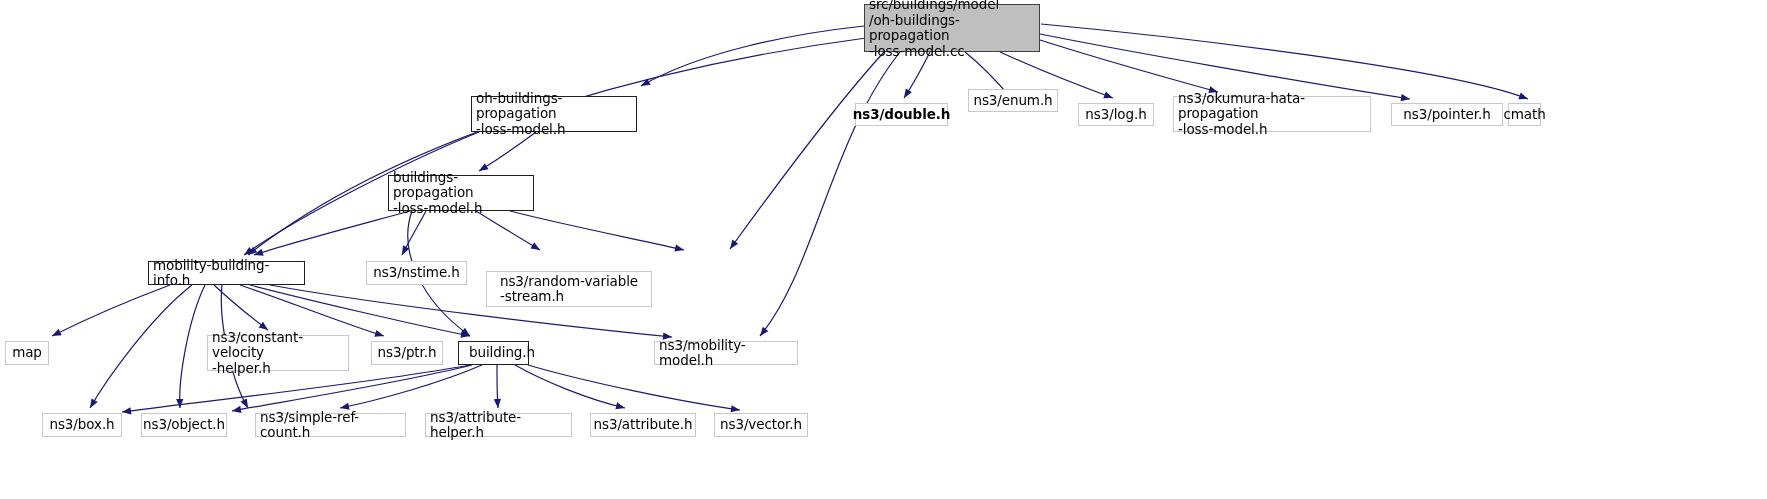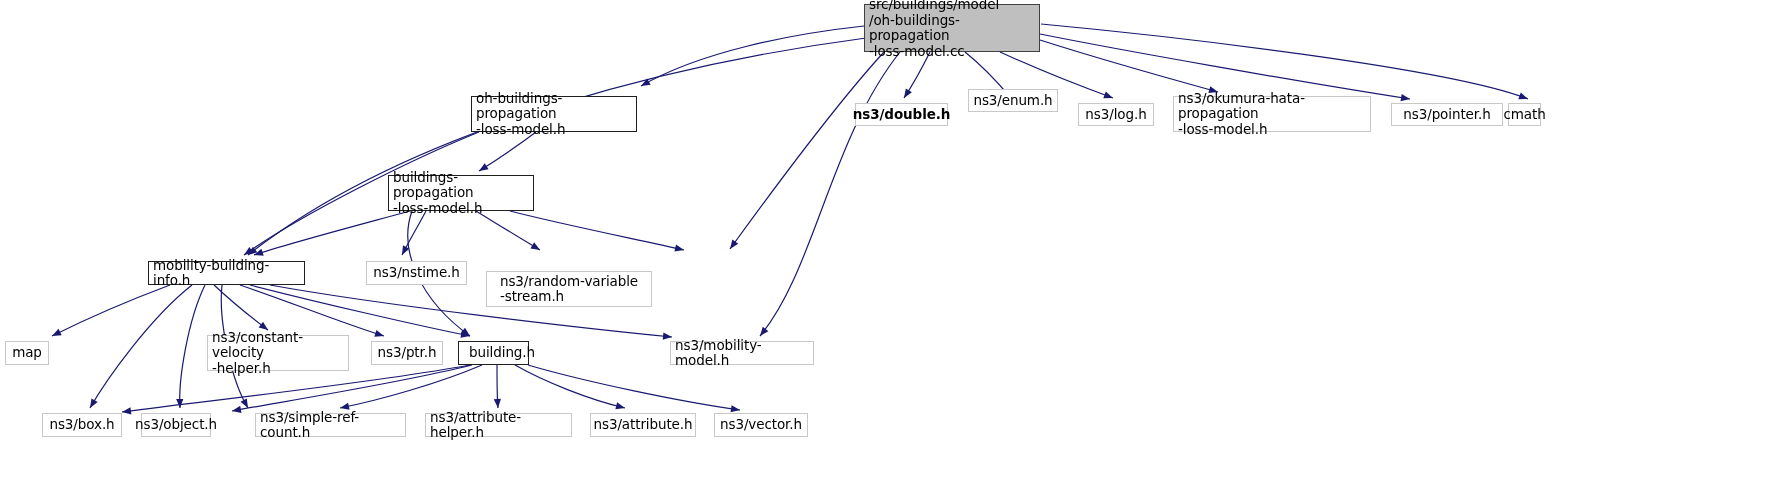--- a/index.html
+++ b/index.html
@@ -139,20 +139,20 @@
 -loss-model.h</span></div>
     <div class="node hdr" style="left: 148px; top: 261px; width: 157px; height: 24px;"><span class="node-label">mobility-building-info.h</span></div>
     <div class="node system" style="left: 366px; top: 261px; width: 101px; height: 24px;"><span class="node-label">ns3/nstime.h</span></div>
     <div class="node system" style="left: 486px; top: 255px; width: 166px; height: 36px; margin-top: 16px;"><span class="node-label">ns3/random-variable
 -stream.h</span></div>
     <div class="node system" style="left: 5px; top: 341px; width: 44px; height: 24px;"><span class="node-label">map</span></div>
     <div class="node system" style="left: 207px; top: 335px; width: 142px; height: 36px;"><span class="node-label">ns3/constant-velocity
 -helper.h</span></div>
     <div class="node system" style="left: 371px; top: 341px; width: 72px; height: 24px;"><span class="node-label">ns3/ptr.h</span></div>
     <div class="node hdr" style="left: 458px; top: 341px; width: 71px; height: 24px; padding-left: 17px;"><span class="node-label">building.h</span></div>
-    <div class="node system" style="left: 654px; top: 341px; width: 144px; height: 24px; margin-left: 16px;"><span class="node-label">ns3/mobility-model.h</span></div>
+    <div class="node system" style="left: 654px; top: 341px; width: 144px; height: 24px;"><span class="node-label">ns3/mobility-model.h</span></div>
     <div class="node system" style="left: 42px; top: 413px; width: 80px; height: 24px;"><span class="node-label">ns3/box.h</span></div>
-    <div class="node system" style="left: 141px; top: 413px; width: 70px; height: 24px;"><span class="node-label">ns3/object.h</span></div>
+    <div class="node system" style="left: 141px; top: 413px; width: 86px; height: 24px;"><span class="node-label">ns3/object.h</span></div>
     <div class="node system" style="left: 255px; top: 413px; width: 151px; height: 24px;"><span class="node-label">ns3/simple-ref-count.h</span></div>
     <div class="node system" style="left: 425px; top: 413px; width: 147px; height: 24px;"><span class="node-label">ns3/attribute-helper.h</span></div>
     <div class="node system" style="left: 590px; top: 413px; width: 106px; height: 24px;"><span class="node-label">ns3/attribute.h</span></div>
     <div class="node system" style="left: 714px; top: 413px; width: 94px; height: 24px;"><span class="node-label">ns3/vector.h</span></div>
   </div>
 
 </body></html>

